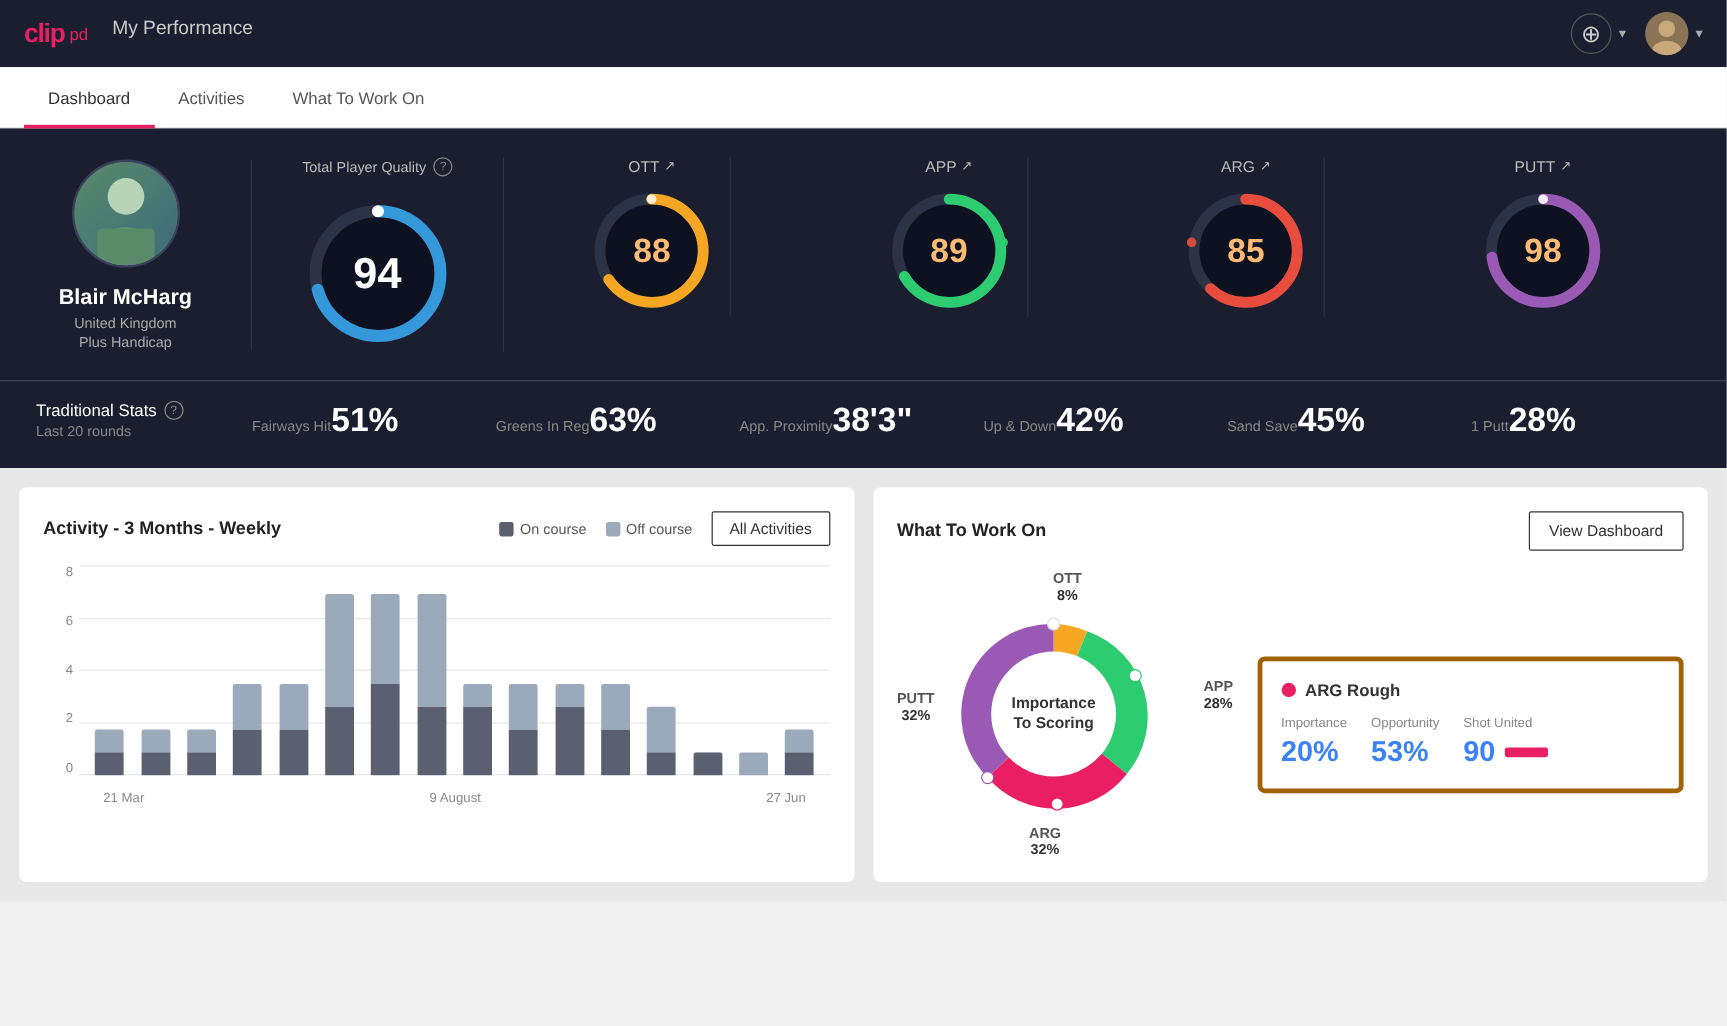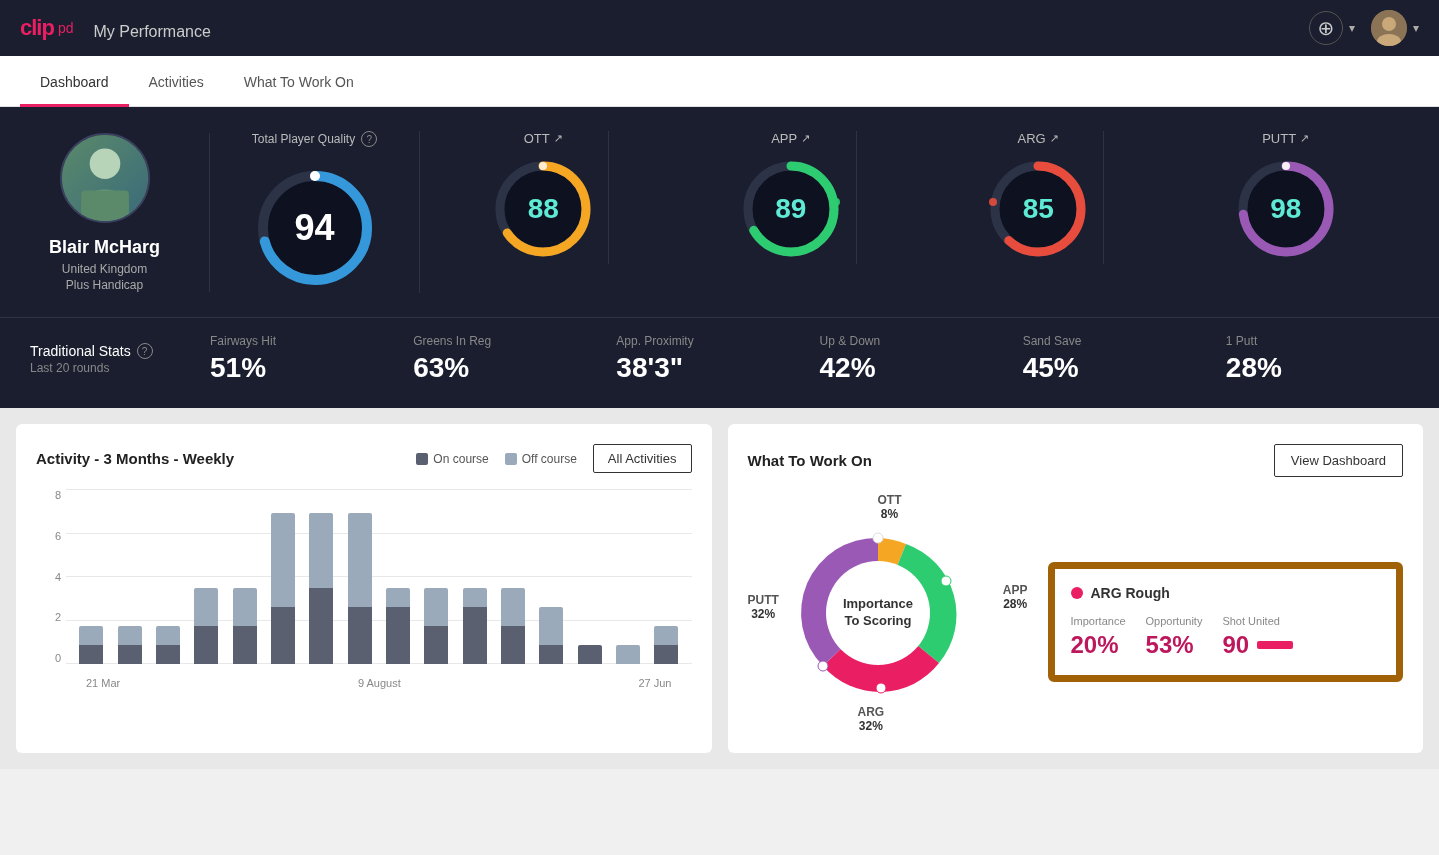--- a/index.html
+++ b/index.html
@@ -9,21 +9,21 @@
     .top-nav {
       background: #1a1e2e;
       display: flex;
       align-items: center;
       padding: 0 20px;
       height: 56px;
       justify-content: space-between;
     }
     .logo { color: #e91e63; font-size: 22px; font-weight: bold; display: flex; align-items: center; gap: 4px; }
     .nav-title { color: #ccc; font-size: 16px; margin-left: 20px; }
-    .nav-left { display: flex; align-items: flex-end; }
+    .nav-left { display: flex; align-items: flex-start; }
     .nav-right { display: flex; align-items: center; gap: 16px; }
     .nav-add-btn { background: transparent; border: 1.5px solid #555; border-radius: 50%; width: 32px; height: 32px; color: #ccc; cursor: pointer; display: flex; align-items: center; justify-content: center; font-size: 18px; }
     .nav-avatar { width: 36px; height: 36px; border-radius: 50%; background: #8b7355; display: flex; align-items: center; justify-content: center; font-size: 14px; cursor: pointer; overflow: hidden; }
 
     
     .tab-bar {
       background: #fff;
       display: flex;
       padding: 0 20px;
       border-bottom: 1px solid #e0e0e0;
@@ -105,21 +105,21 @@
       display: flex;
       align-items: center;
       justify-content: center;
       font-size: 10px;
       color: #888;
       cursor: pointer;
     }
 
     .ring-container { position: relative; display: flex; align-items: center; justify-content: center; }
     .ring-value { position: absolute; font-size: 36px; font-weight: bold; color: #fff; }
-    .ring-value-sm { position: absolute; font-size: 28px; font-weight: bold; color: #5eead4; }
+    .ring-value-sm { position: absolute; font-size: 28px; font-weight: bold; color: #fdba74; }
 
     .category-scores {
       display: flex;
       flex: 1;
       justify-content: space-around;
       align-items: center;
     }
     .cat-score {
       display: flex;
       flex-direction: column;
@@ -147,22 +147,22 @@
       gap: 20px;
       border-top: 1px solid #2d3347;
     }
     .trad-stats-label {
       min-width: 160px;
     }
     .trad-stats-label h3 { font-size: 14px; font-weight: 400; display: flex; align-items: center; gap: 6px; }
     .trad-stats-label p { font-size: 12px; color: #888; margin-top: 2px; }
     .stat-item {
       display: flex;
-      flex-direction: column;
-      align-items: flex-start;
+      flex-direction: row;
+      align-items: flex-end;
       flex: 1;
     }
     .stat-label { font-size: 12px; color: #888; margin-bottom: 4px; }
     .stat-value { font-size: 28px; font-weight: bold; color: #fff; }
 
     
     .bottom-panels {
       display: flex;
       gap: 16px;
       padding: 16px;
@@ -242,21 +242,21 @@
       justify-content: space-between;
       padding: 0 20px;
       font-size: 11px;
       color: #888;
     }
 
     
     .wtwo-content { display: flex; gap: 20px; align-items: center; }
 
     .wtwo-card {
-      border: 7px solid #a16207;
+      border: 4px solid #a16207;
       border-radius: 6px;
       padding: 16px;
       flex: 1;
       min-width: 240px;
       margin-top: 17px;
     }
     .wtwo-card-title {
       display: flex;
       align-items: center;
       gap: 8px;
@@ -269,21 +269,21 @@
       width: 12px;
       height: 12px;
       border-radius: 50%;
     }
     .wtwo-card-metrics {
       display: flex;
       gap: 20px;
     }
     .metric-col { display: flex; flex-direction: column; gap: 4px; }
     .metric-label { font-size: 11px; color: #888; }
-    .metric-value { font-size: 24px; font-weight: bold; color: #be185d; }
+    .metric-value { font-size: 24px; font-weight: bold; color: #3b82f6; }
 
     .view-dashboard-btn {
       border: 1px solid #333;
       background: #fff;
       padding: 8px 16px;
       font-size: 13px;
       cursor: pointer;
       border-radius: 2px;
       color: #333;
     }

